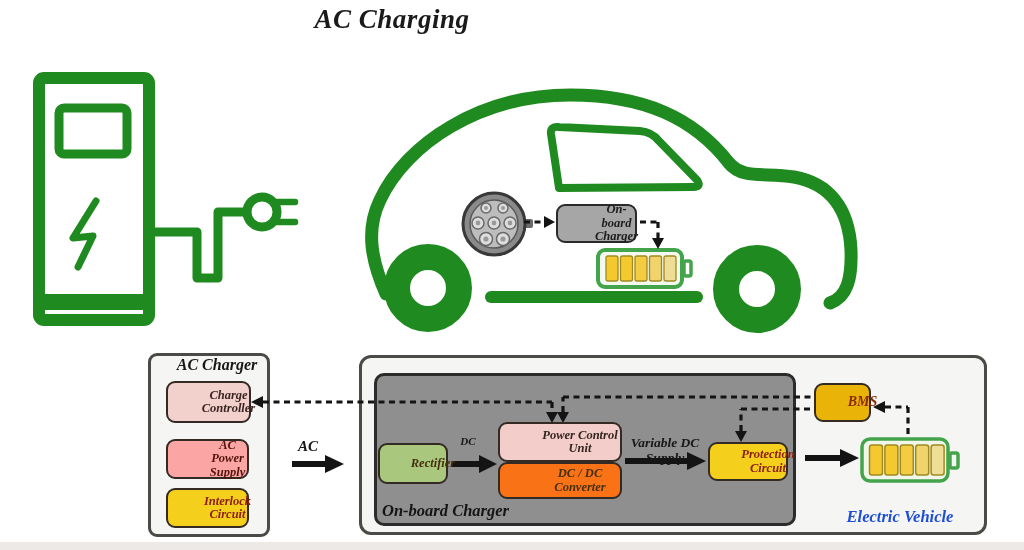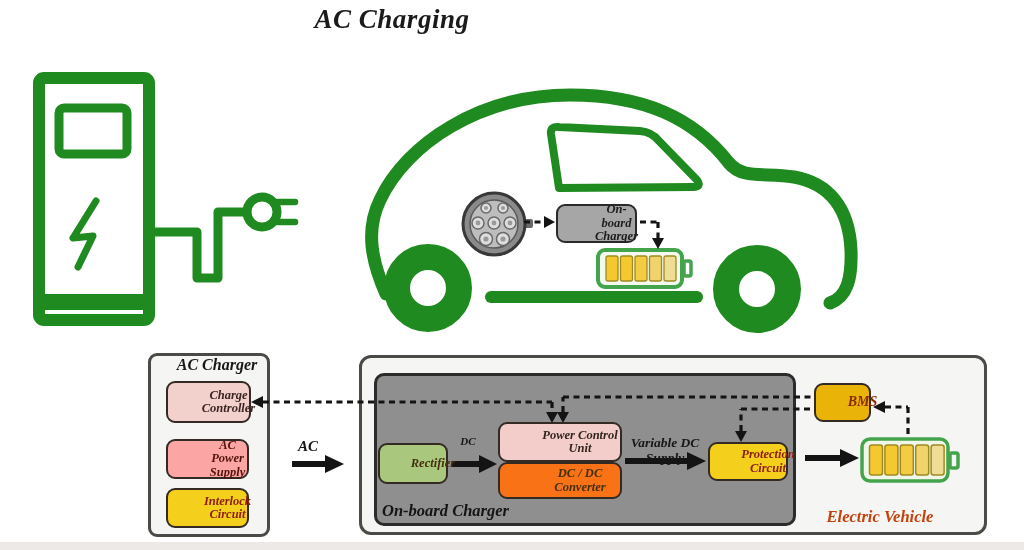--- a/index.html
+++ b/index.html
@@ -14,21 +14,21 @@
     position:absolute;display:flex;align-items:center;justify-content:center;text-align:center;
     font-weight:bold;white-space:pre-line;line-height:1.07;border:2.5px solid #332a24;border-radius:9px;
     box-sizing:border-box;font-size:12.5px;z-index:4;padding-left:40px;
   }
   #title{left:252px;top:4px;width:280px;font-size:27px;letter-spacing:.5px;color:#1a1a1a;}
   #panel-ac{left:148px;top:353px;width:122px;height:184px;border-radius:9px;}
   #panel-ev{left:359px;top:355px;width:628px;height:180px;border-radius:12px;}
   #panel-obc{left:374px;top:373px;width:422px;height:153px;background:#8F8F8F;border:3px solid #2b2b2b;border-radius:10px;z-index:2;}
   #lbl-acch{left:148px;top:356px;width:122px;font-size:16px;padding-left:8px;}
   #lbl-obc{left:382px;top:501px;width:170px;text-align:left;font-size:16.5px;color:#141414;}
-  #lbl-ev{left:804px;top:507px;width:152px;font-size:16.5px;color:#c2410c;}
+  #lbl-ev{left:824px;top:507px;width:152px;font-size:16.5px;color:#1d4ed8;}
   #lbl-ac{left:288px;top:438px;width:40px;font-size:15px;}
   #lbl-dc{left:450px;top:435px;width:36px;font-size:11px;}
   #lbl-vdc{left:622px;top:423px;width:86px;font-size:13.5px;line-height:1.12;margin-top:12px;}
   #box-cc{left:166px;top:381px;width:85px;height:42px;background:#F2D0CB;color:#3b2523;}
   #box-aps{left:166px;top:439px;width:83px;height:40px;background:#fca5a5;color:#53130d;}
   #box-ic{left:166px;top:488px;width:83px;height:40px;background:#F4CF1C;color:#8c2012;}
   #box-rect{left:378px;top:443px;width:70px;height:41px;background:#A9C87E;color:#45300e;}
   #box-pcu{left:498px;top:422px;width:124px;height:40px;background:#F2CDC9;color:#32251f;}
   #box-dcdc{left:498px;top:462px;width:124px;height:37px;background:#f97316;color:#45300e;}
   #box-pc{left:708px;top:442px;width:80px;height:39px;background:#F4CF1C;color:#8c2012;}

